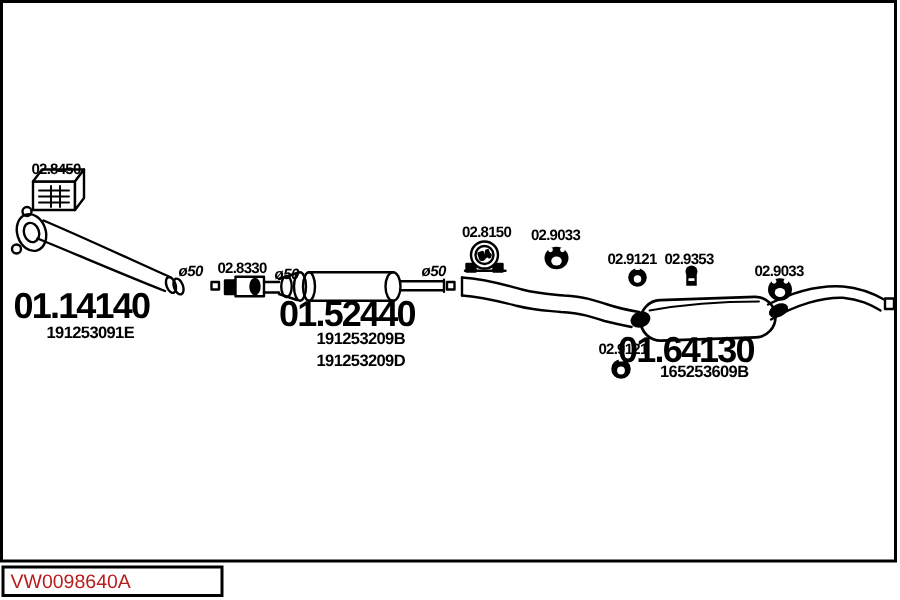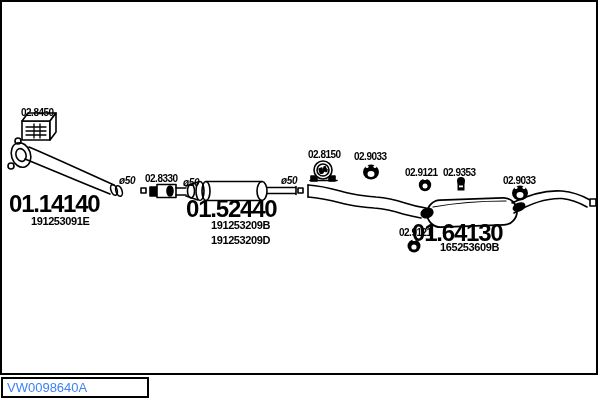--- a/index.html
+++ b/index.html
@@ -1,17 +1,17 @@
 <!DOCTYPE html>
 <html><head>
 <meta charset="utf-8">
 <style>
   html,body{margin:0;padding:0;}
   body{width:600px;height:400px;background:#fff;overflow:hidden;}
-  .page{position:relative;width:600px;height:400px;font-family:"Liberation Sans",sans-serif;color:#3b82f6;}
+  .page{position:relative;width:600px;height:400px;font-family:"Liberation Sans",sans-serif;color:#b91c1c;}
   svg.diagram{position:absolute;left:0;top:0;display:block;}
   .frame{fill:none;stroke:#000;stroke-width:2;}
   .ln{stroke:#000;fill:none;stroke-width:1.6;stroke-linecap:round;stroke-linejoin:round;}
   .thin{stroke-width:1.2;}
   text{fill:#000;}
   .t-big{font-family:"Liberation Sans",sans-serif;font-weight:bold;font-size:24px;letter-spacing:-1.2px;}
   .t-oem{font-family:"Liberation Sans",sans-serif;font-weight:bold;font-size:11px;letter-spacing:-0.4px;}
   .t-small{font-family:"Liberation Sans",sans-serif;font-weight:bold;font-size:10px;letter-spacing:-0.5px;}
   .t-dia{font-family:"Liberation Sans",sans-serif;font-weight:bold;font-style:italic;font-size:10px;letter-spacing:-0.3px;}
   .t-clamp{font-family:"Liberation Sans",sans-serif;font-weight:bold;font-size:7px;}

